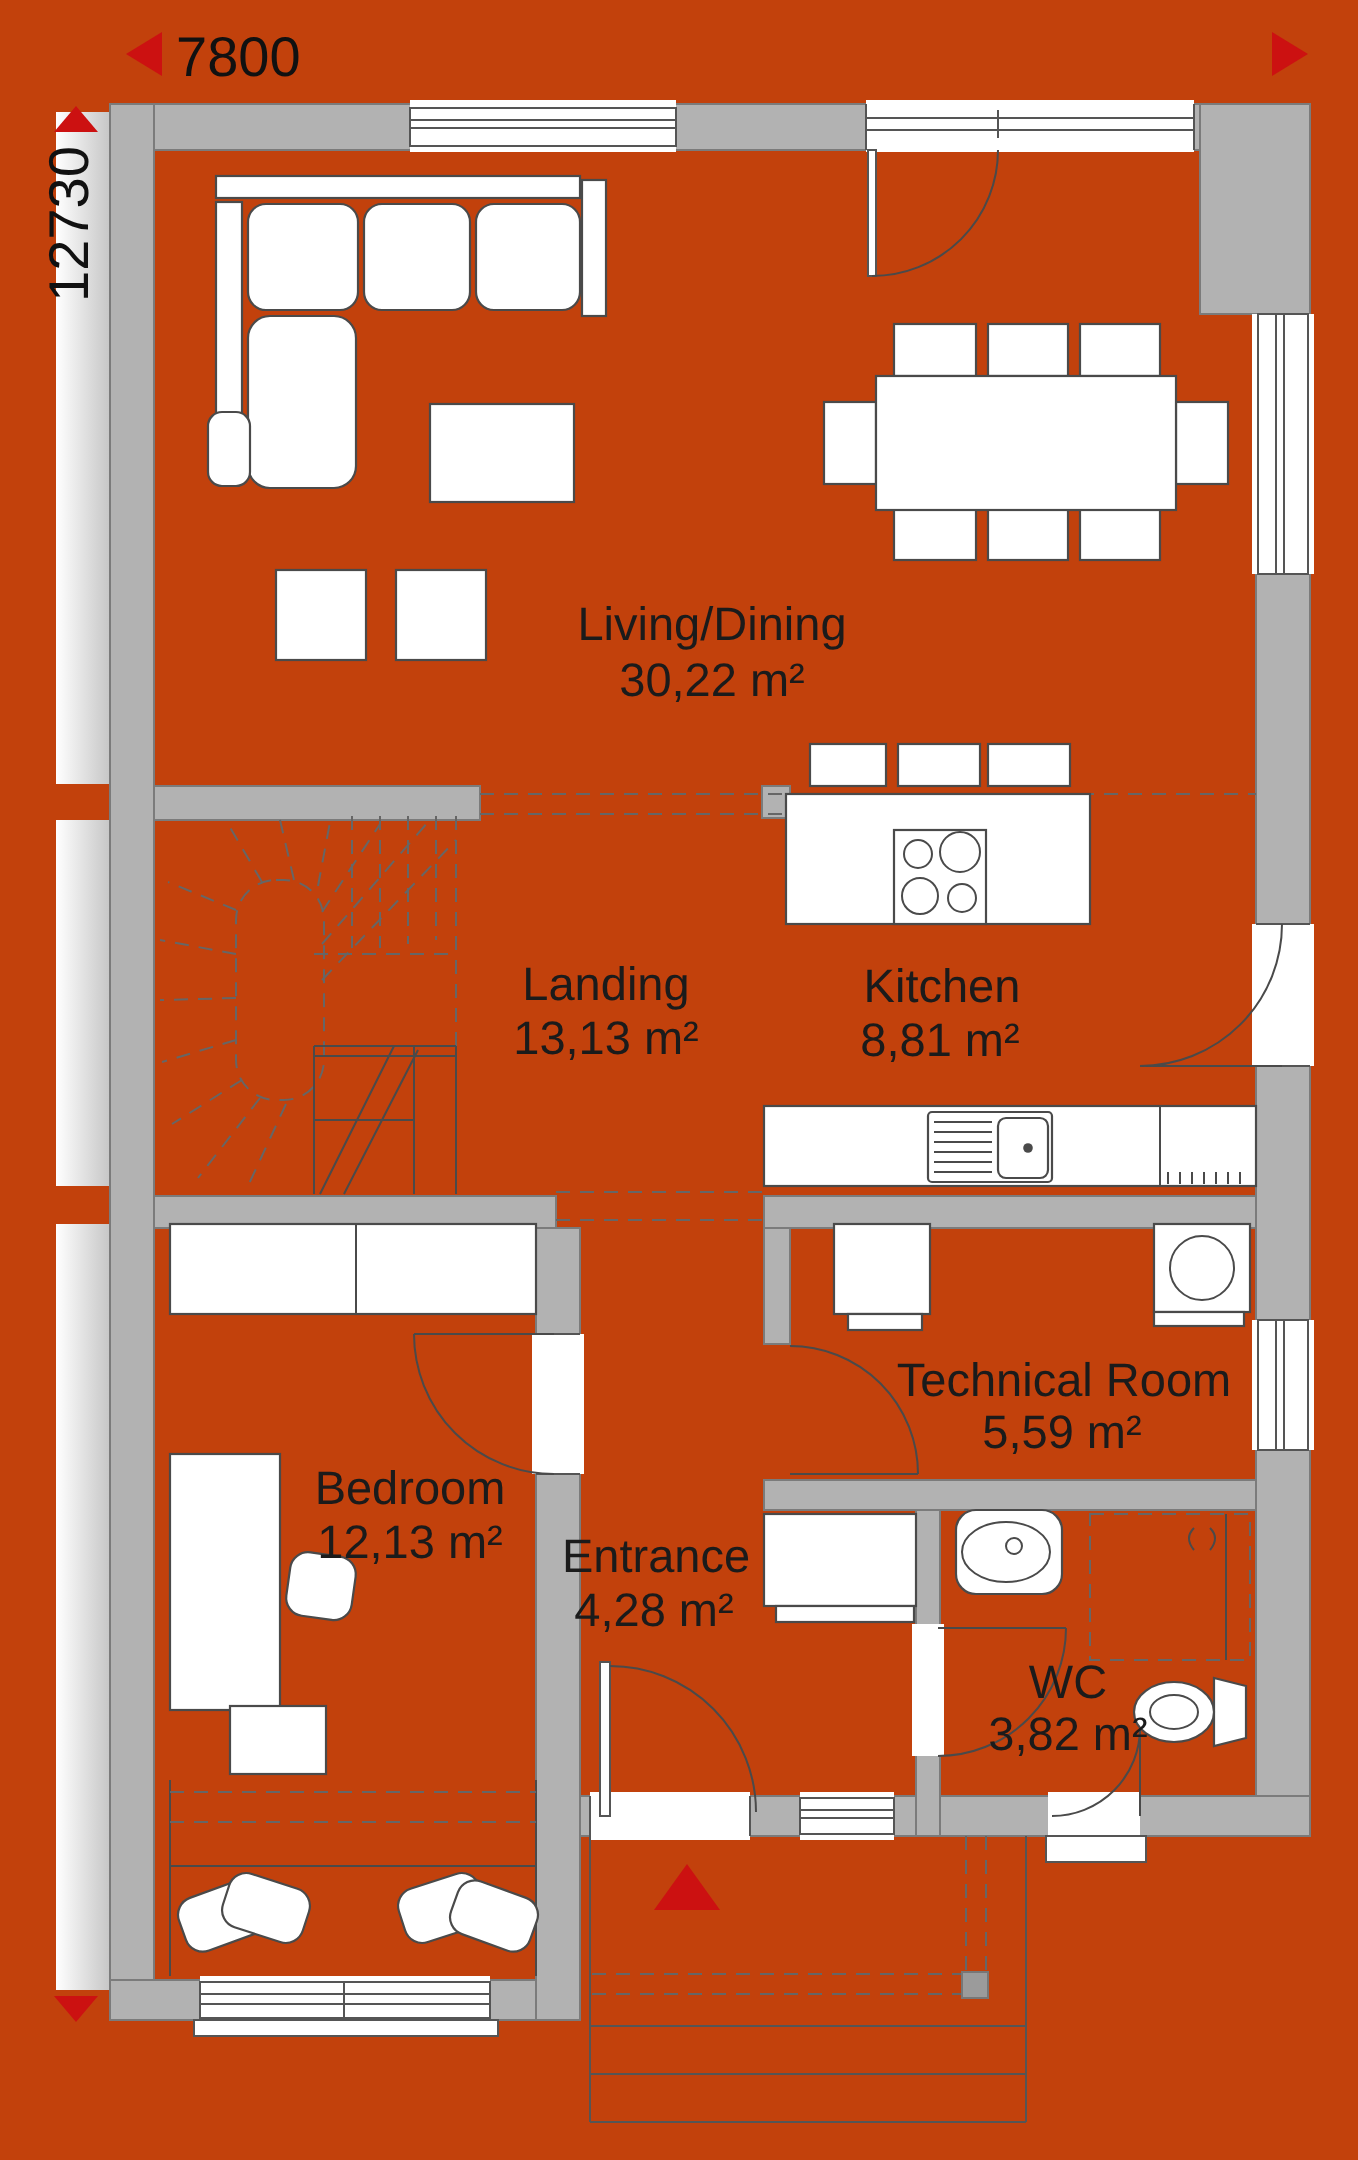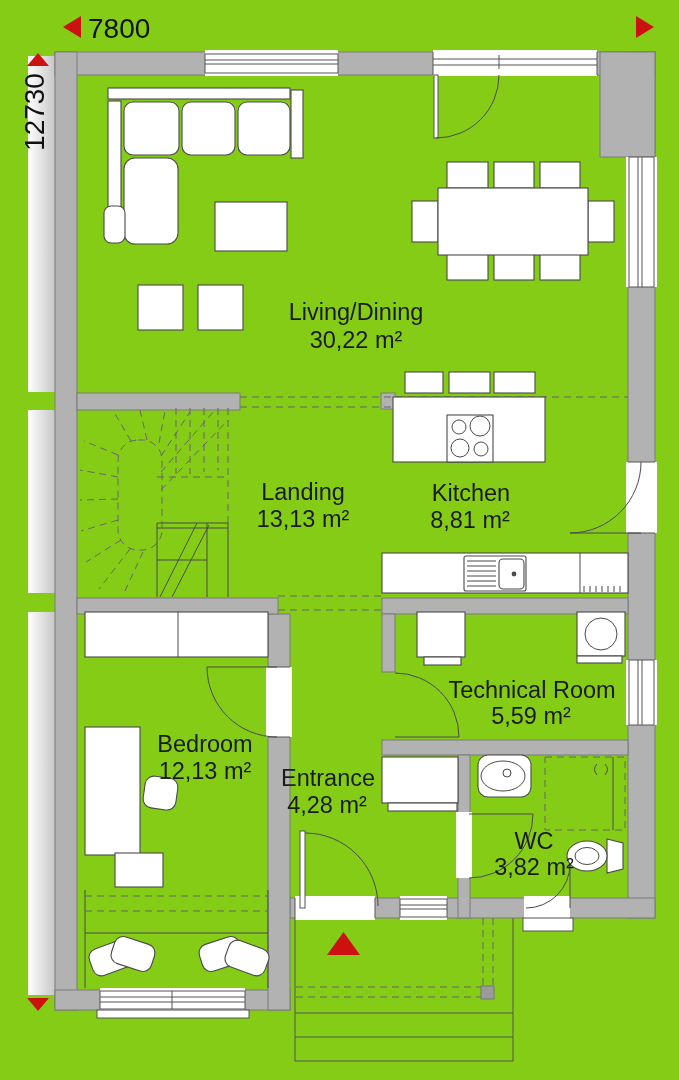--- a/index.html
+++ b/index.html
@@ -1,16 +1,16 @@
 <!DOCTYPE html>
 <html><head>
 <meta charset="utf-8">
 <style>
   html,body{margin:0;padding:0;background:#ffffff;}
-  .stage{position:relative;width:679px;height:1080px;background:#84cc16;overflow:hidden;
+  .stage{position:relative;width:679px;height:1080px;background:#c2410c;overflow:hidden;
          font-family:"Liberation Sans",sans-serif;}
   svg{display:block;}
   .wall{fill:#b2b2b2;stroke:#7b7b7b;stroke-width:1;}
   .open{fill:#ffffff;stroke:none;}
   .frame{fill:#ffffff;stroke:#555;stroke-width:1;}
   .glz{stroke:#555;stroke-width:1;fill:none;}
   .furn{fill:#ffffff;stroke:#4a4a4a;stroke-width:1.1;}
   .thin{stroke:#4a4a4a;stroke-width:1;fill:none;}
   .arc{stroke:#4a4a4a;stroke-width:1;fill:none;}
   .dash{stroke:#666;stroke-width:1;fill:none;stroke-dasharray:7 5;}

